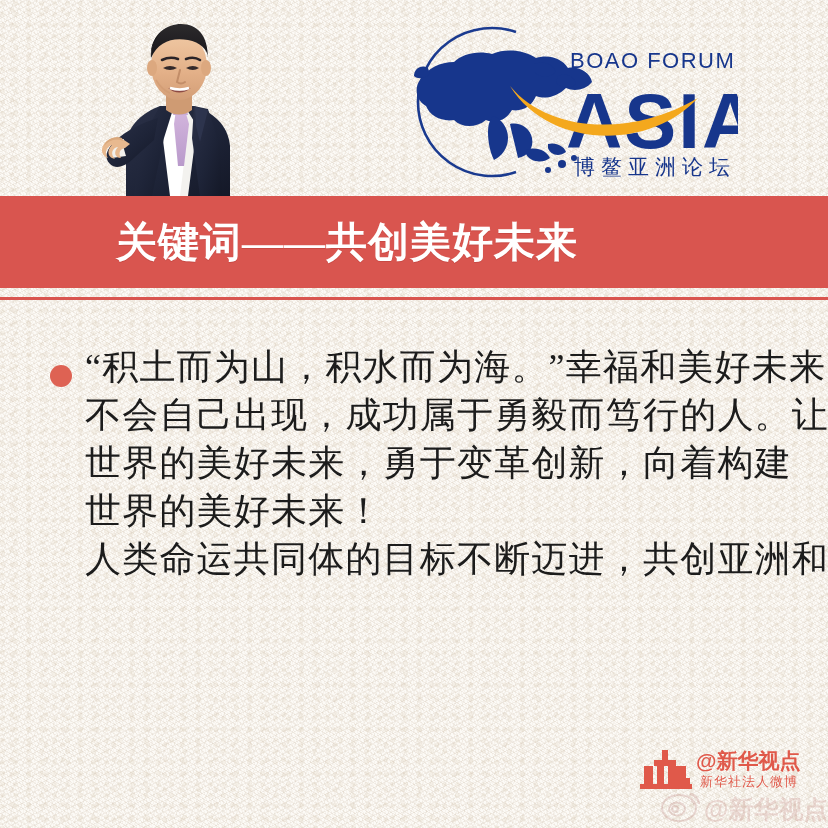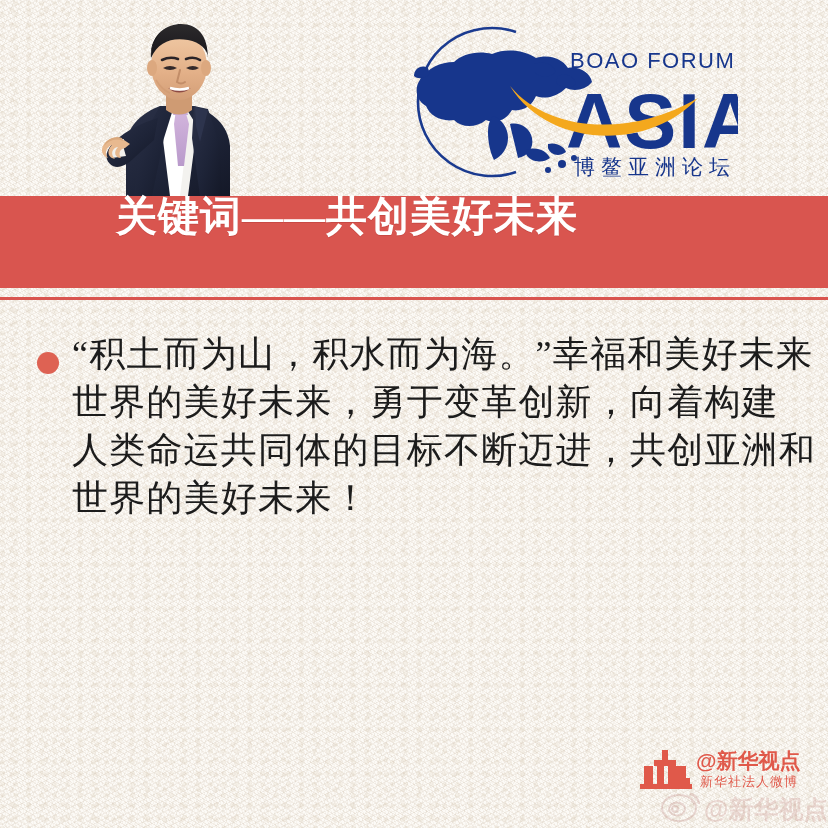--- a/index.html
+++ b/index.html
@@ -31,21 +31,21 @@
   .portrait{
     position:absolute;left:96px;top:6px;width:162px;height:190px;
   }
   .portrait svg{display:block;width:162px;height:190px;}
   .bfa-logo{position:absolute;left:398px;top:24px;width:340px;height:156px;}
   .bfa-logo svg{display:block;width:340px;height:156px;}
   
   .banner{
     position:absolute;left:0;top:196px;width:828px;height:92px;
     background:#d9554f;
-    display:flex;
+    display:flex;align-items:center;
   }
   .banner-title{
     margin-left:116px;
     color:#ffffff;
     font-family:"Liberation Serif","DejaVu Serif",serif;
     font-weight:bold;
     font-size:41px;
     letter-spacing:1px;
     line-height:1;
     white-space:nowrap;
@@ -54,21 +54,21 @@
   .rule{
     position:absolute;left:0;top:297px;width:828px;height:3px;
     background:#d9554f;
   }
   
   .content{
     position:absolute;left:0;top:330px;width:828px;
   }
   .para{
     position:relative;
-    margin:0;
+    margin:13px;
     padding-left:72px;
     padding-right:30px;
     color:#1c1c1c;
     font-family:"Liberation Serif","DejaVu Serif",serif;
     font-size:36px;
     line-height:48px;
     letter-spacing:1.2px;
     text-align:justify;
     text-justify:inter-character;
   }
@@ -202,23 +202,24 @@
 
   <div class="banner">
     <div class="banner-title">关键词——共创美好未来</div>
   </div>
   <div class="rule"></div>
 
   <div class="content">
     <div class="para">
       <span class="bullet"></span>
       <span class="ln">“积土而为山，积水而为海。”幸福和美好未来</span>
+      <span class="ln">不会自己出现，成功属于勇毅而笃行的人。让</span>
       <span class="ln">世界的美好未来，勇于变革创新，向着构建</span>
+      <span class="ln">世界的美好未来！</span>
       <span class="ln">人类命运共同体的目标不断迈进，共创亚洲和</span>
-      <span class="ln">世界的美好未来！</span>
     </div>
   </div>
 
   <div class="xinhua">
     <svg viewBox="0 0 180 46" xmlns="http://www.w3.org/2000/svg">
 
       <g fill="#e0594a">
         <rect x="22" y="4" width="6" height="10"></rect>
         <rect x="14" y="14" width="22" height="6"></rect>
         <rect x="4" y="20" width="9" height="18"></rect>

